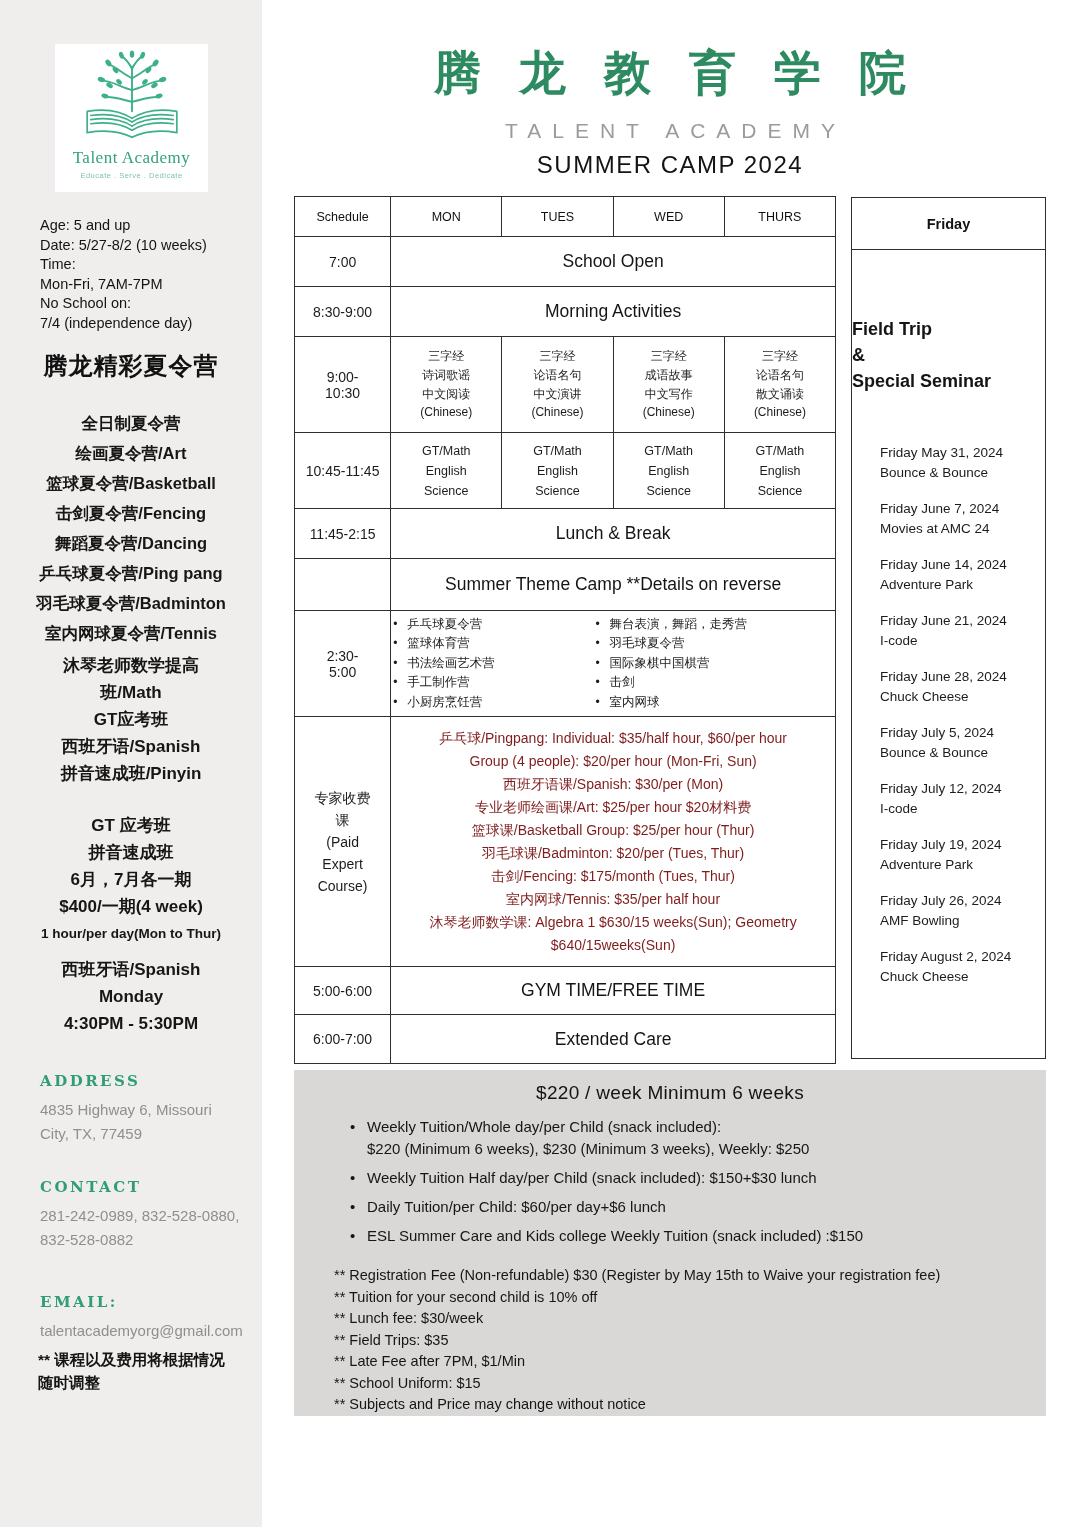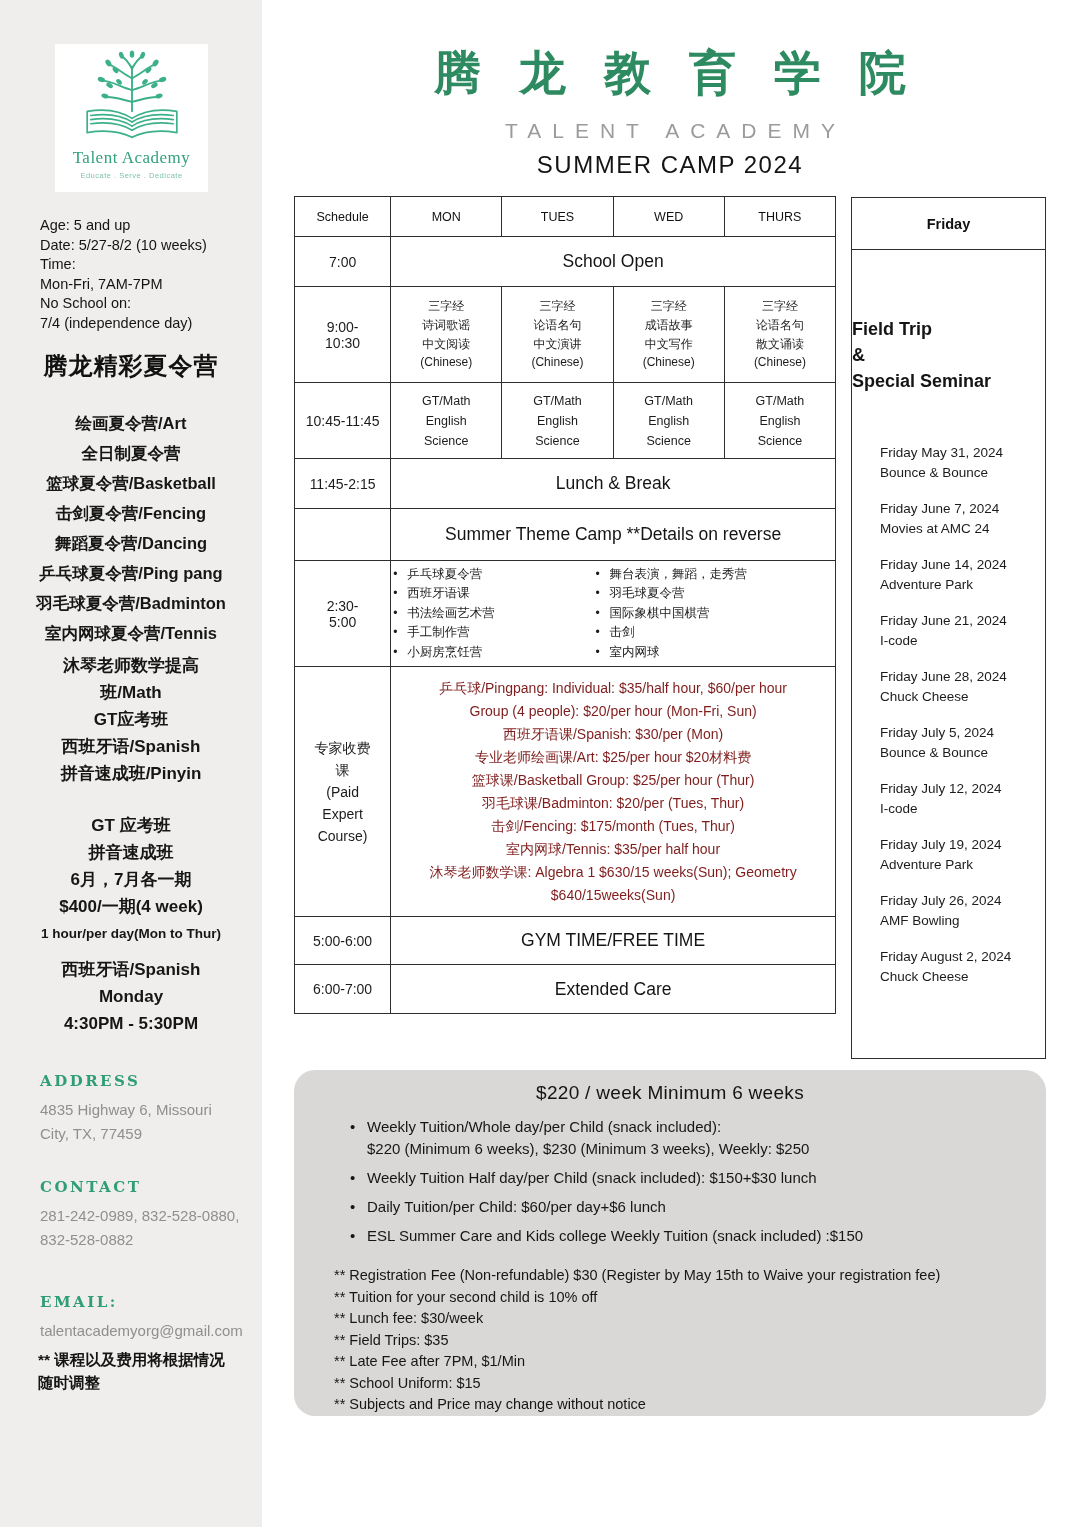--- a/index.html
+++ b/index.html
@@ -55,21 +55,21 @@
   .expert-time { font-size:14px; line-height:22px; }
 
   
   .friday { position:absolute; left:851px; top:197px; width:195px; height:862px; border:1.7px solid #2e2e2e; background:#ffffff; }
   .friday-header { height:52px; border-bottom:1.7px solid #2e2e2e; display:flex; align-items:center; justify-content:center; font-weight:bold; font-size:14.5px; color:#111; }
   .friday-title { margin-top:66px; font-weight:bold; font-size:18px; line-height:26px; color:#151515; }
   .trips { margin-top:49px; padding-left:28px; }
   .trip { font-size:13.5px; line-height:19.5px; color:#1c1c1c; margin-bottom:17px; }
 
   
-  .pricing { position:absolute; left:294px; top:1070px; width:752px; height:346px; background:#d9d8d6; padding-top:12px;border-radius:21px; }
+  .pricing { position:absolute; left:294px; top:1070px; width:752px; height:346px; background:#d9d8d6; padding-top:12px; }
   .pricing-title { text-align:center; font-size:19px; color:#141414; letter-spacing:.3px; }
   .pricing ul { list-style:none; margin-top:12px; padding-left:56px; }
   .pricing ul li { font-size:15px; line-height:22px; color:#161616; position:relative; padding-left:17px; margin-bottom:7px; }
   .pricing ul li::before { content:"•"; position:absolute; left:0; top:0; }
   .notes { margin-top:18px; padding-left:40px; }
   .notes div { font-size:14.5px; line-height:21.5px; color:#161616; }
 </style>
 </head>
 <body>
 
@@ -125,22 +125,22 @@
     <div class="info-block pre">Age: 5 and up
 Date: 5/27-8/2 (10 weeks)
 Time:
 Mon-Fri, 7AM-7PM
 No School on:
 7/4 (independence day)</div>
 
     <div class="camps-heading">腾龙精彩夏令营</div>
 
     <div class="camp-list">
+      <div>全日制夏令营</div>
       <div>绘画夏令营/Art</div>
-      <div>全日制夏令营</div>
       <div>篮球夏令营/Basketball</div>
       <div>击剑夏令营/Fencing</div>
       <div>舞蹈夏令营/Dancing</div>
       <div>乒乓球夏令营/Ping pang</div>
       <div>羽毛球夏令营/Badminton</div>
       <div>室内网球夏令营/Tennis</div>
     </div>
 
     <div class="block-center math-block pre">沐琴老师数学提高
 班/Math
@@ -199,20 +199,24 @@
         <tr>
       <th>Schedule</th>
       <th>MON</th>
       <th>TUES</th>
       <th>WED</th>
       <th>THURS</th>
     </tr>
     <tr>
       <td class="t-time" style="height:50px">7:00</td>
       <td class="t-label" colspan="4">School Open</td>
+    </tr>
+    <tr>
+      <td class="t-time" style="height:50px">8:30-9:00</td>
+      <td class="t-label" colspan="4">Morning Activities</td>
     </tr>
     <tr>
       <td class="t-time pre" style="height:96px">9:00-
 10:30</td>
       <td class="t-chinese pre">三字经
 诗词歌谣
 中文阅读
 (Chinese)</td>
       <td class="t-chinese pre">三字经
 论语名句
@@ -250,21 +254,21 @@
       <td class="t-time" style="height:52px"></td>
       <td class="t-label" colspan="4">Summer Theme Camp **Details on reverse</td>
     </tr>
     <tr>
       <td class="t-time pre" style="height:106px">2:30-
 5:00</td>
       <td class="cell-lists" colspan="4">
         <div class="dual">
           <ul class="col-l">
             <li>乒乓球夏令营</li>
-            <li>西班牙语课</li>
+            <li>篮球体育营</li>
             <li>书法绘画艺术营</li>
             <li>手工制作营</li>
             <li>小厨房烹饪营</li>
           </ul>
           <ul class="col-r">
             <li>舞台表演，舞蹈，走秀营</li>
             <li>羽毛球夏令营</li>
             <li>国际象棋中国棋营</li>
             <li>击剑</li>
             <li>室内网球</li>

